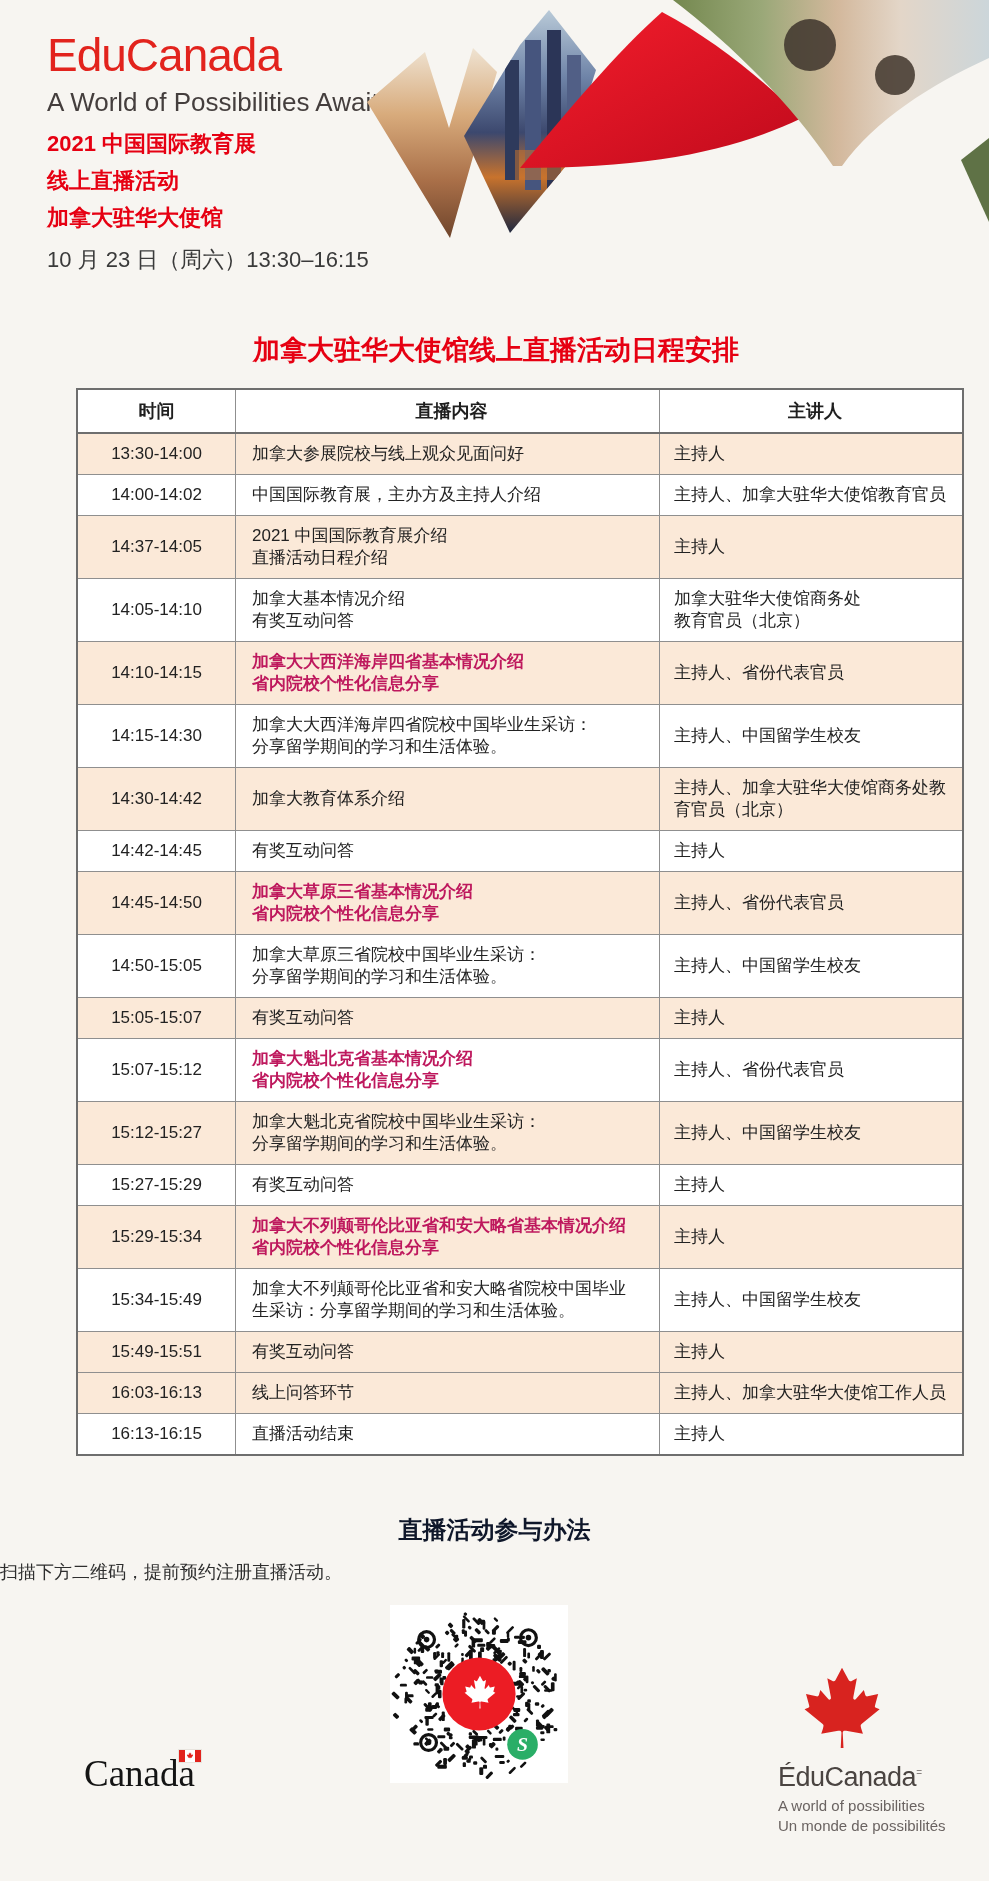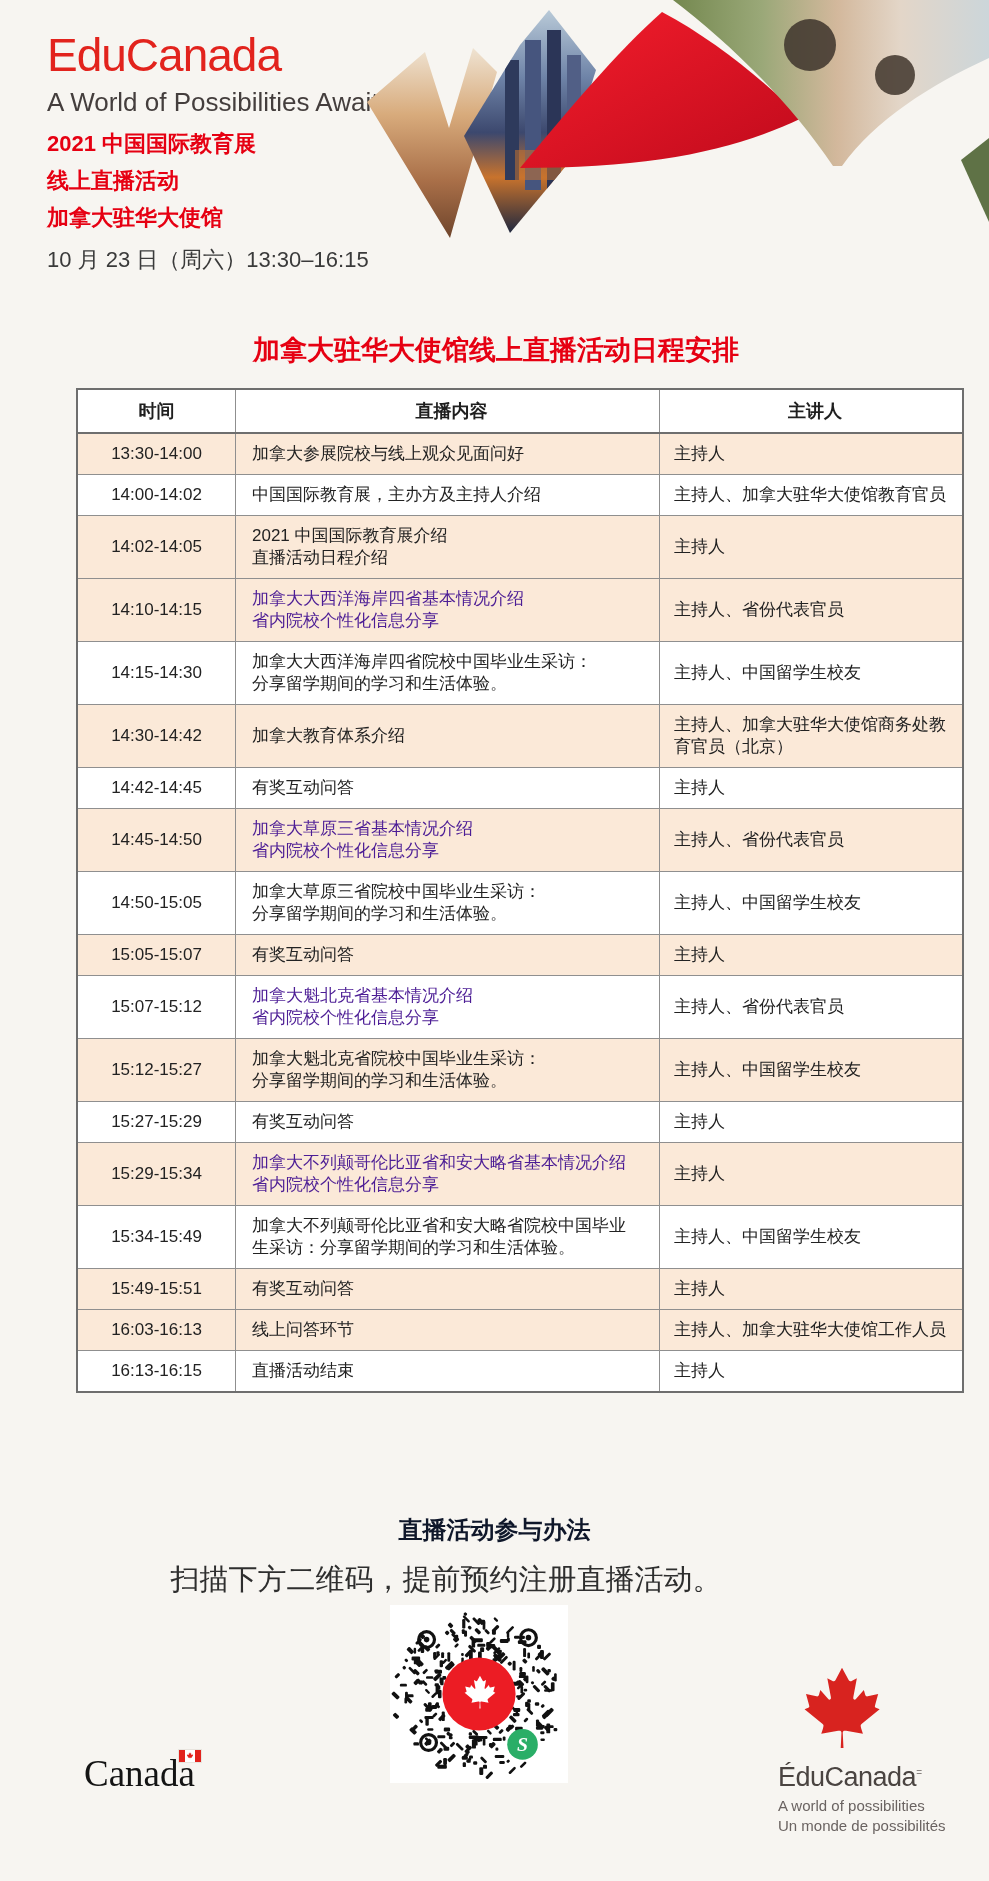--- a/index.html
+++ b/index.html
@@ -40,30 +40,30 @@
   .schedule td{
     border:1px solid #8f8f8f;
     font-size:17px;line-height:22px;vertical-align:middle;
     white-space:pre-line;color:#222;
   }
   .schedule .col-time{width:153px;text-align:center;padding:9px 2px;}
   .schedule .col-content{width:399px;padding:9px 8px 9px 16px;}
   .schedule .col-speaker{width:282px;padding:9px 6px 9px 14px;}
   tr.peach td{background:#fbe9d8;}
   tr.white td{background:#ffffff;}
-  td.red-text{color:#4c1d95;font-weight:normal;}
+  td.red-text{color:#be185d;font-weight:bold;}
 
   
   .participation-title{
     position:absolute;left:0;top:1514px;width:989px;text-align:center;
     font-size:24px;font-weight:bold;color:#0f172a;
   }
   .participation-instruction{
-    position:absolute;left:0;top:1560px;width:892px;text-align:center;
-    font-size:29px;color:#2e2e2e;
+    position:absolute;left:0;top:1560px;width:892px;text-align:left;
+    font-size:18px;color:#2e2e2e;
   }
   .qr-box{
     position:absolute;left:390px;top:1605px;width:178px;height:178px;
     background:#ffffff;
   }
 
   
   .canada-wordmark{
     position:absolute;left:84px;top:1752px;
     font-family:"Liberation Serif","DejaVu Serif",serif;
@@ -161,24 +161,31 @@
           <td class="col-time">13:30-14:00</td>
           <td class="col-content">加拿大参展院校与线上观众见面问好</td>
           <td class="col-speaker">主持人</td>
         </tr>
         <tr class="white">
           <td class="col-time">14:00-14:02</td>
           <td class="col-content">中国国际教育展，主办方及主持人介绍</td>
           <td class="col-speaker">主持人、加拿大驻华大使馆教育官员</td>
         </tr>
         <tr class="peach">
-          <td class="col-time">14:02-14:05</td>
+          <td class="col-time">14:37-14:05</td>
           <td class="col-content">2021 中国国际教育展介绍
 直播活动日程介绍</td>
           <td class="col-speaker">主持人</td>
+        </tr>
+        <tr class="white">
+          <td class="col-time">14:05-14:10</td>
+          <td class="col-content">加拿大基本情况介绍
+有奖互动问答</td>
+          <td class="col-speaker">加拿大驻华大使馆商务处
+教育官员（北京）</td>
         </tr>
         <tr class="peach">
           <td class="col-time">14:10-14:15</td>
           <td class="col-content red-text">加拿大大西洋海岸四省基本情况介绍
 省内院校个性化信息分享</td>
           <td class="col-speaker">主持人、省份代表官员</td>
         </tr>
         <tr class="white">
           <td class="col-time">14:15-14:30</td>
           <td class="col-content">加拿大大西洋海岸四省院校中国毕业生采访：

